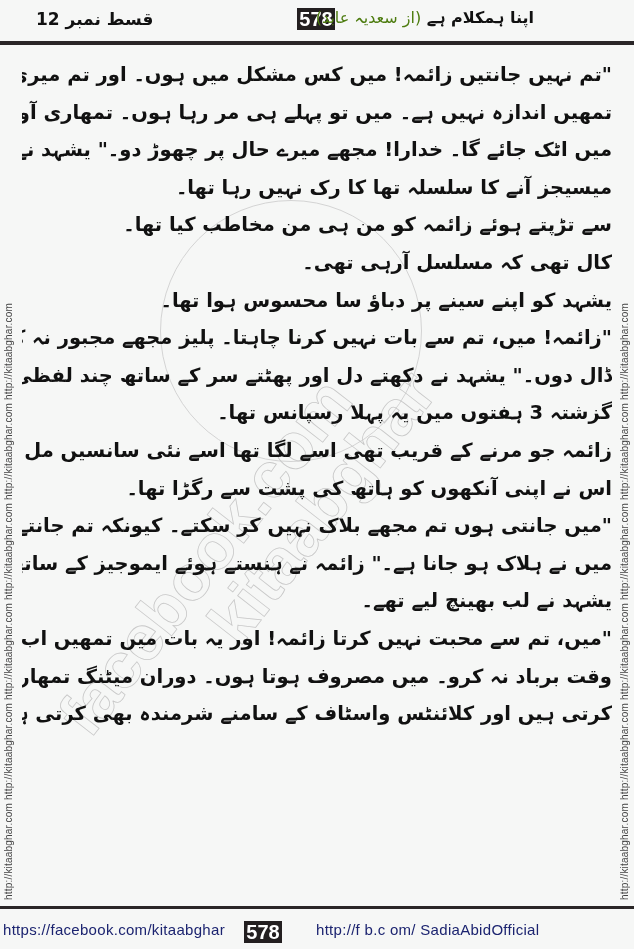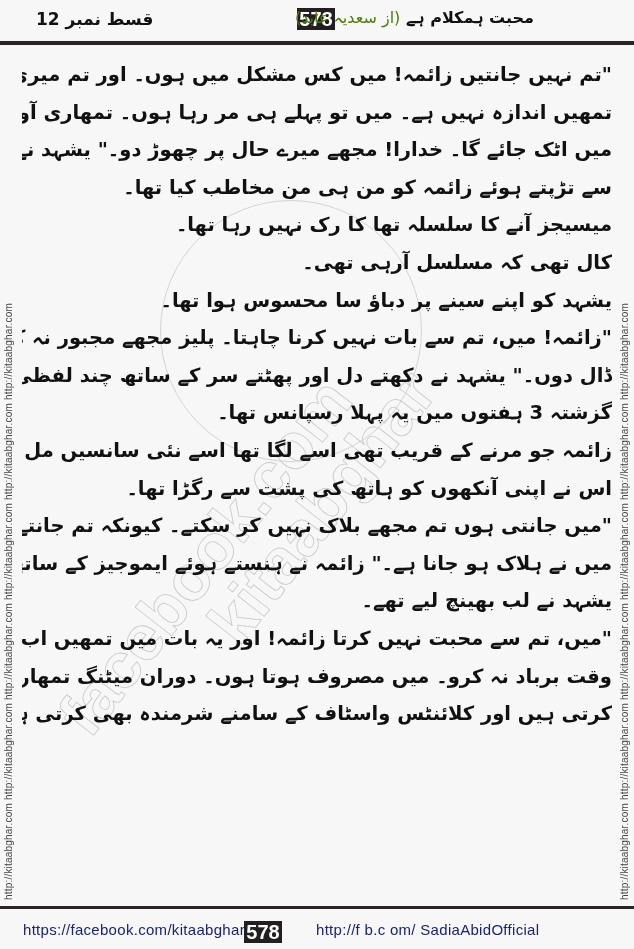--- a/index.html
+++ b/index.html
@@ -134,54 +134,54 @@
     }
     .footer-link {
       position: absolute;
       top: 11px;
       font-family: "Liberation Sans", sans-serif;
       font-size: 15px;
       color: #1c2470;
       white-space: nowrap;
       letter-spacing: 0.3px;
     }
-    .footer-left { left: 23px; }
+    .footer-left { left: 3px; }
     .footer-right { left: 316px; }
     .page-num-bottom { left: 244px; top: 11px; }
   </style>
 </head>
 <body>
 
 <div class="header">
   <div class="installment">قسط نمبر 12</div>
   <div class="page-num-box page-num-top">578</div>
   <div class="title-wrap">
-    <span>محبت ہمکلام ہے</span>
+    <span>اپنا ہمکلام ہے</span>
     <span class="title-author">(از سعدیہ عابد)</span>
   </div>
 </div>
 <div class="rule rule-top"></div>
 
 <div class="wm-urdu-ring"></div>
 <div class="wm wm-facebook">facebook.com</div>
 <div class="wm wm-kitaab">kitaabghar</div>
 
 <div class="side-mark side-mark-left">
   <div class="side-mark-text">http://kitaabghar.com   http://kitaabghar.com   http://kitaabghar.com   http://kitaabghar.com   http://kitaabghar.com   http://kitaabghar.com</div>
 </div>
 <div class="side-mark side-mark-right">
   <div class="side-mark-text">http://kitaabghar.com   http://kitaabghar.com   http://kitaabghar.com   http://kitaabghar.com   http://kitaabghar.com   http://kitaabghar.com</div>
 </div>
 
 <div class="content">
   <div class="line full">"تم نہیں جانتیں زائمہ! میں کس مشکل میں ہوں۔ اور تم میری آزمائش کو کتنا سخت کر رہی ہو</div>
   <div class="line full">تمھیں اندازہ نہیں ہے۔ میں تو پہلے ہی مر رہا ہوں۔ تمھاری آواز سنوں گا تو میرا سانس میرے سینے</div>
   <div class="line full">میں اٹک جائے گا۔ خدارا! مجھے میرے حال پر چھوڑ دو۔" یشہد نے سر ہاتھوں میں گرائے شدت گریہ</div>
+  <div class="line">میسیجز آنے کا سلسلہ تھا کا رک نہیں رہا تھا۔</div>
   <div class="line">سے تڑپتے ہوئے زائمہ کو من ہی من مخاطب کیا تھا۔</div>
-  <div class="line">میسیجز آنے کا سلسلہ تھا کا رک نہیں رہا تھا۔</div>
   <div class="line">کال تھی کہ مسلسل آرہی تھی۔</div>
   <div class="line">یشہد کو اپنے سینے پر دباؤ سا محسوس ہوا تھا۔</div>
   <div class="line full">"زائمہ! میں، تم سے بات نہیں کرنا چاہتا۔ پلیز مجھے مجبور نہ کرو کہ میں تمھارا نمبر بلاک لسٹ میں</div>
   <div class="line">ڈال دوں۔" یشہد نے دکھتے دل اور پھٹتے سر کے ساتھ چند لفظی میسیج کیا تھا۔</div>
   <div class="line">گزشتہ 3 ہفتوں میں یہ پہلا رسپانس تھا۔</div>
   <div class="line">زائمہ جو مرنے کے قریب تھی اسے لگا تھا اسے نئی سانسیں مل گئی ہیں۔</div>
   <div class="line">اس نے اپنی آنکھوں کو ہاتھ کی پشت سے رگڑا تھا۔</div>
   <div class="line full">"میں جانتی ہوں تم مجھے بلاک نہیں کر سکتے۔ کیونکہ تم جانتے ہو کہ جس دن تم نے مجھے بلاک کیا</div>
   <div class="line">میں نے ہلاک ہو جانا ہے۔" زائمہ نے ہنستے ہوئے ایموجیز کے ساتھ میسیج سینڈ کیا تھا۔</div>
   <div class="line">یشہد نے لب بھینچ لیے تھے۔</div>

